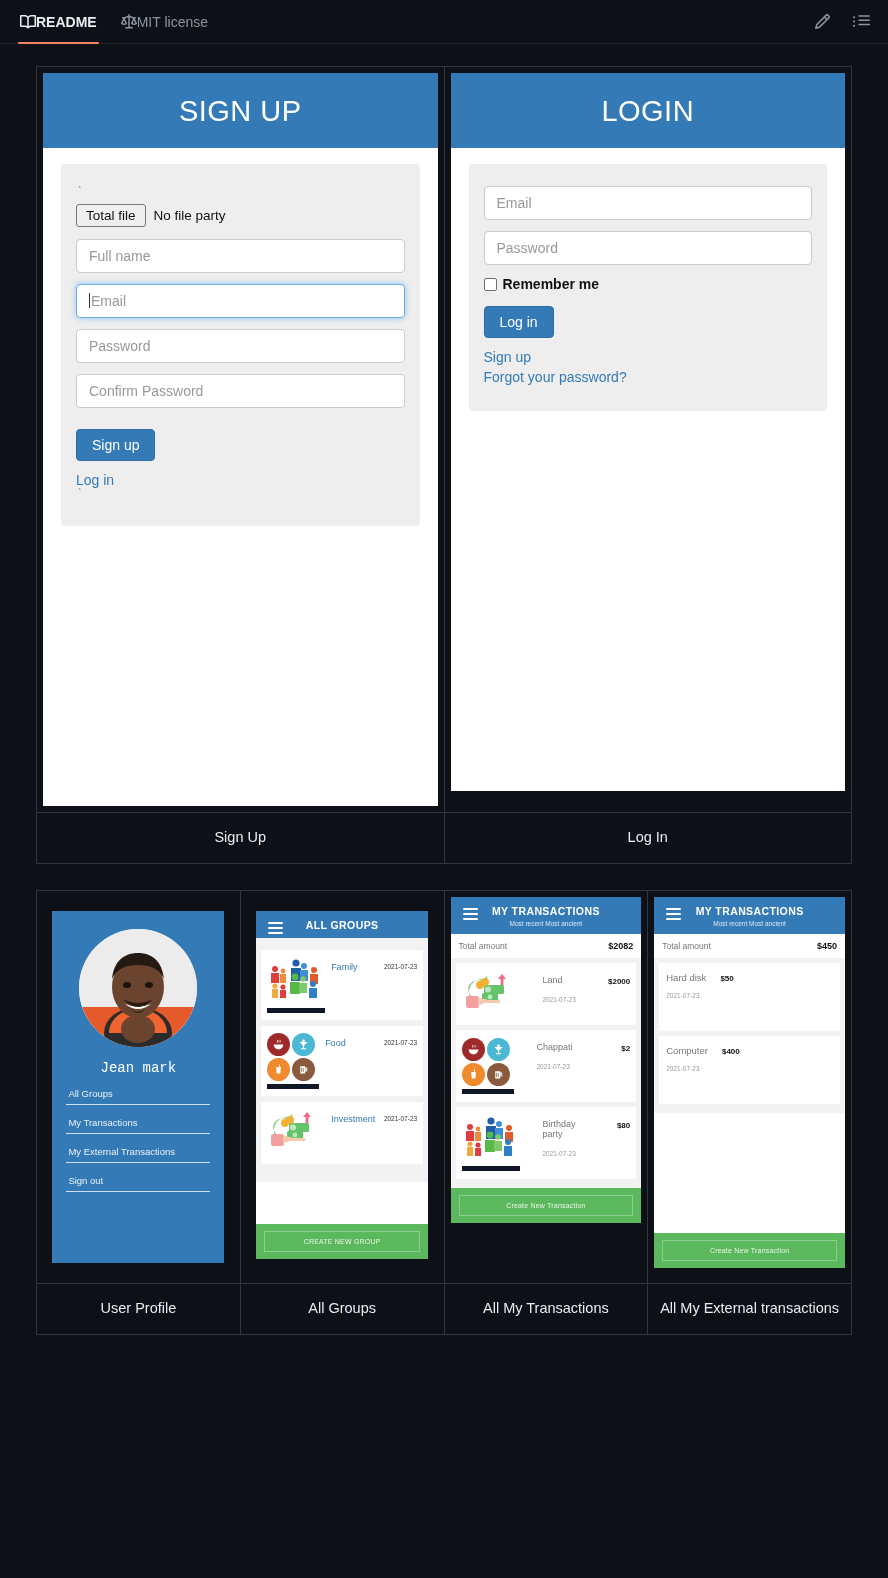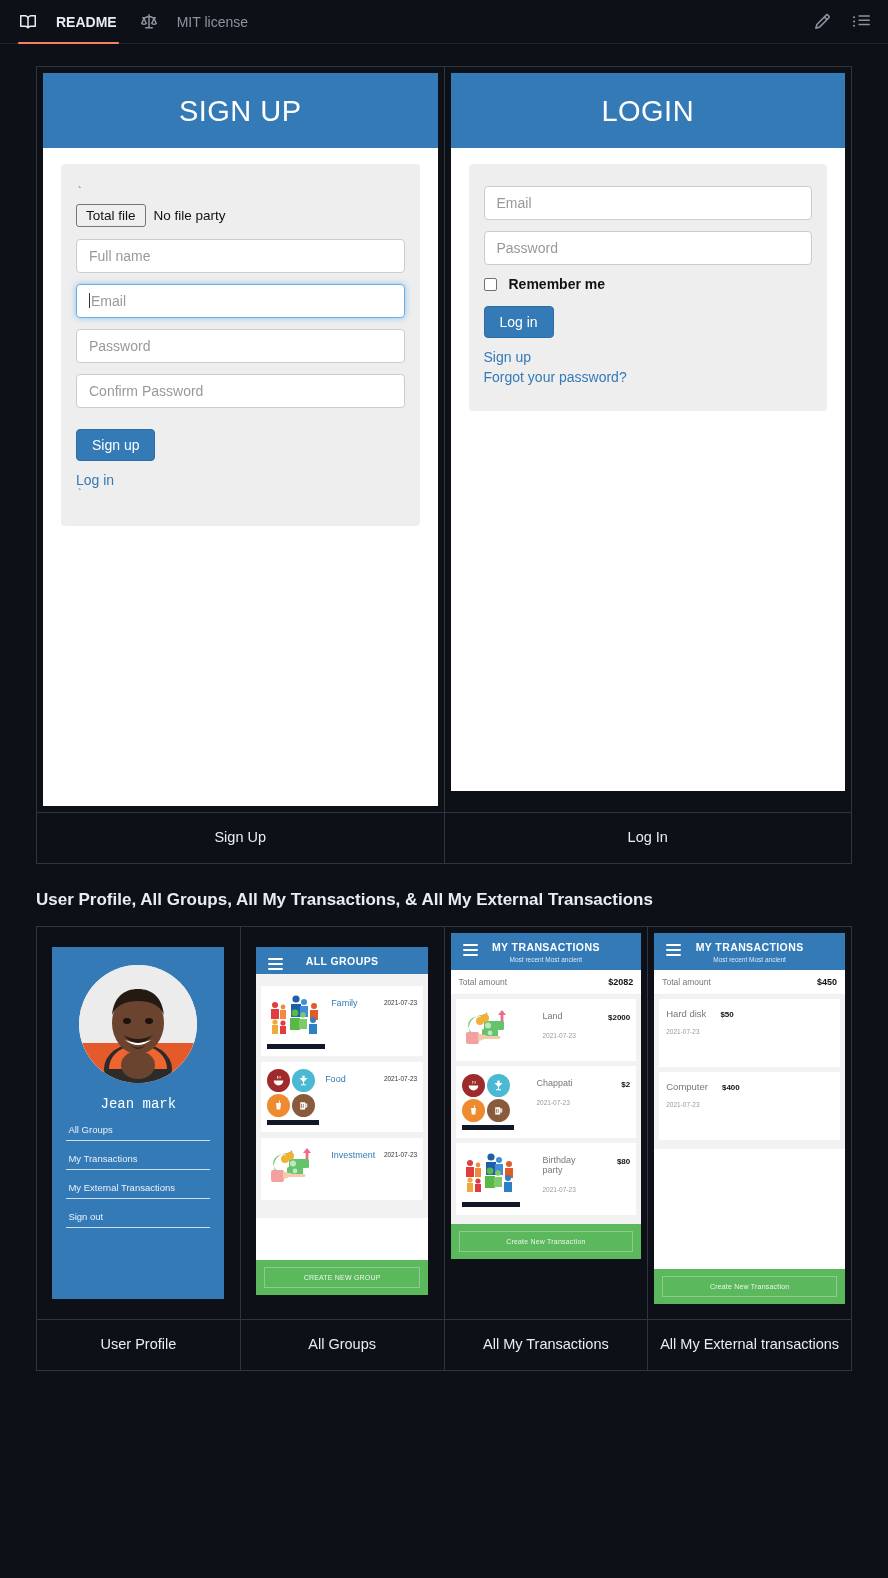--- a/index.html
+++ b/index.html
@@ -15,21 +15,21 @@
   .filebar {
     height: 44px;
     display: flex;
     align-items: center;
     padding: 0 18px;
     position: relative;
     border-bottom: 1px solid #21262d;
   }
   .filebar .tabs { display: flex; align-items: center; gap: 20px; height: 100%; }
   .ftab {
-    display: flex; align-items: center; gap: 20px;
+    display: flex; align-items: center; gap: 0;
     height: 100%; font-size: 14px; color: #8b949e;
     position: relative; cursor: pointer; padding: 0 2px;
   }
   .ftab.active { color: #e6edf3; font-weight: bold; }
   .ftab.active::after {
     content: ""; position: absolute; left: 0; right: 0; bottom: -1px;
     height: 2px; background: #f78166; border-radius: 2px;
   }
   .ftab svg { display: block; }
   .filebar .right { margin-left: auto; display: flex; align-items: center; gap: 22px; }
@@ -99,21 +99,21 @@
   .inp.focused .caret {
     display: inline-block; width: 1px; height: 15px; background: #333;
     vertical-align: -2px; margin-right: 1px;
   }
   .btn-primary {
     display: inline-block; background: #337ab7; border: 1px solid #2e6da4;
     color: #fff; font-size: 14px; padding: 7px 15px; border-radius: 4px;
     cursor: pointer; margin-top: 10px;
   }
   .lnk { display: block; color: #337ab7; font-size: 14px; margin-top: 11px; cursor: pointer; }
-  .chk-row { display: flex; align-items: center; gap: 12px; margin: 2px 0 4px 0; }
+  .chk-row { display: flex; align-items: center; gap: 6px; margin: 2px 0 4px 0; }
   .chk-box {
     width: 13px; height: 13px; border: 1px solid #707070;
     background: #fff; border-radius: 2px; cursor: pointer;
   }
   .chk-label { font-size: 14px; color: #111; font-weight: bold; }
   .auth-filler { background: #fff; height: 280px; }
   .auth-filler.short { height: 380px; }
 
   
   .cellwrap { display: flex; justify-content: center; align-items: flex-start;
@@ -266,21 +266,20 @@
         </div>
       </td>
     </tr>
     <tr>
       <td class="caption">Sign Up</td>
       <td class="caption">Log In</td>
     </tr>
   </tbody>
     </table>
 
-  <h3 class="sub-title">User Profile, All Groups, All My Transactions, &amp; All My External Transactions</h3>
 
   <table class="shots">
     <tbody>
         <tr>
 
       <td>
         <div class="cellwrap">
           <div class="phone">
             <div class="profile">
               <div class="avatar">

